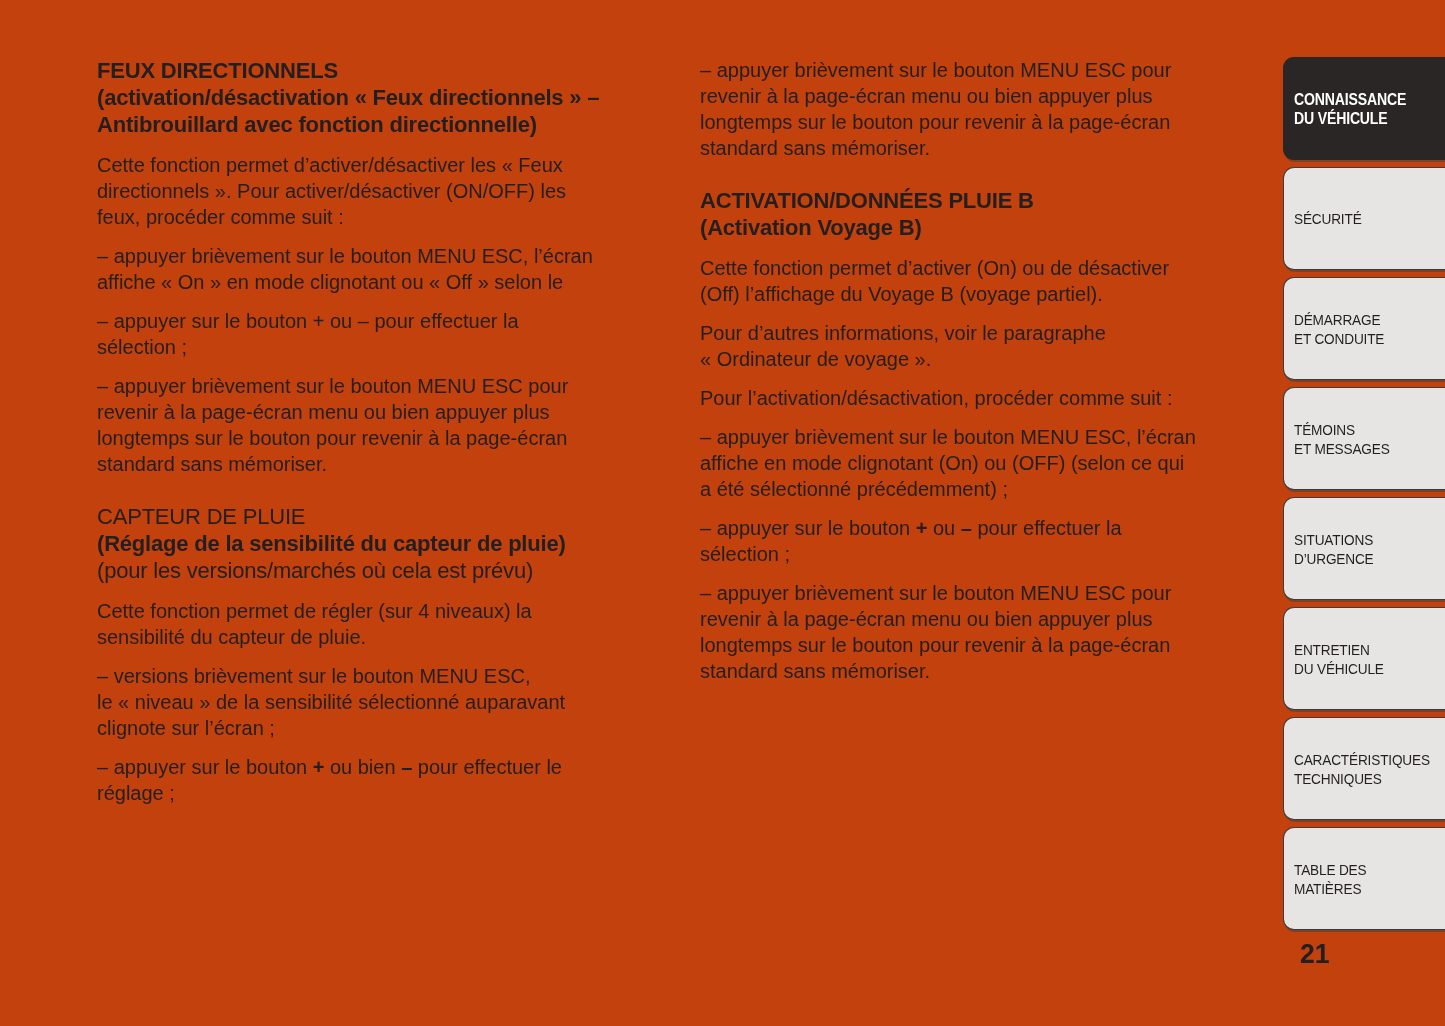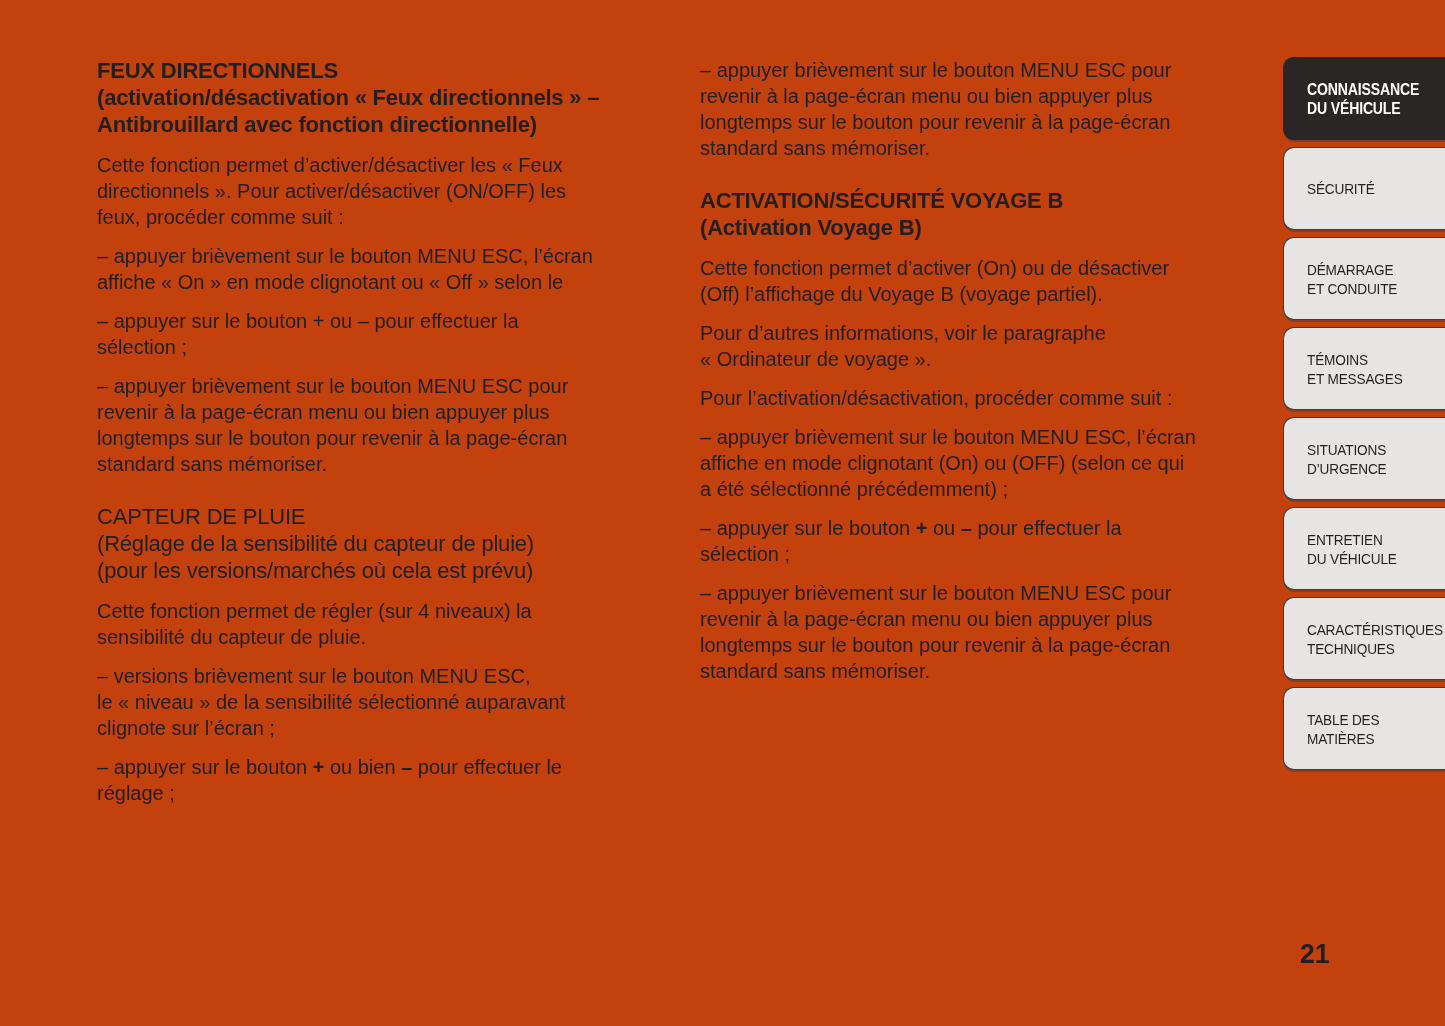--- a/index.html
+++ b/index.html
@@ -18,29 +18,29 @@
   .block .line{white-space:nowrap;}
   .para .line{font-size:20px;line-height:26px;font-weight:400;}
   .heading .line{font-size:22px;line-height:27px;font-weight:700;letter-spacing:-0.2px;}
   .heading{margin-bottom:14px;}
   .block.heading:not(:first-child){margin-top:26px;}
   .sidebar{
     position:absolute;left:1283px;top:57px;width:162px;
   }
   .tab{
     box-sizing:border-box;
-    width:162px;height:83px;
+    width:162px;height:103px;
     margin-bottom:7px;
     background:#e6e5e4;
     border:1.5px solid #3f3b3b;
     border-right:none;
     border-radius:11px 0 0 11px;
     box-shadow:1px 2px 0 rgba(70,66,66,0.55);
     display:flex;align-items:center;
-    padding-left:23px;
+    padding-left:10px;
     cursor:pointer;
   }
   .tab .tab-label{
     font-size:15.5px;line-height:19px;font-weight:400;
     letter-spacing:-0.2px;
     transform:scaleX(0.88);transform-origin:left center;
     color:#231f20;
     text-transform:uppercase;
   }
   .tab.active{
@@ -80,21 +80,21 @@
         <div class="line"><span>sélection ;</span></div>
       </div>
       <div class="block para">
         <div class="line"><span>– appuyer brièvement sur le bouton MENU ESC pour</span></div>
         <div class="line"><span>revenir à la page-écran menu ou bien appuyer plus</span></div>
         <div class="line"><span>longtemps sur le bouton pour revenir à la page-écran</span></div>
         <div class="line"><span>standard sans mémoriser.</span></div>
       </div>
       <div class="block heading">
         <div class="line"><span style="font-weight: 400; margin-top: 12px;">CAPTEUR DE PLUIE</span></div>
-        <div class="line"><span style="font-weight: 400; margin-top: 44px;">(Réglage de la sensibilité du capteur de pluie)</span></div>
+        <div class="line"><span style="font-weight: 700; margin-top: 44px;">(Réglage de la sensibilité du capteur de pluie)</span></div>
         <div class="line"><span style="font-weight: 400;">(pour les versions/marchés où cela est prévu)</span></div>
       </div>
       <div class="block para">
         <div class="line"><span>Cette fonction permet de régler (sur 4 niveaux) la</span></div>
         <div class="line"><span>sensibilité du capteur de pluie.</span></div>
       </div>
       <div class="block para">
         <div class="line"><span>– versions brièvement sur le bouton MENU ESC,</span></div>
         <div class="line"><span>le « niveau » de la sensibilité sélectionné auparavant</span></div>
         <div class="line"><span>clignote sur l’écran ;</span></div>
@@ -105,21 +105,21 @@
       </div>
     </div>
   <div class="column column-right">
       <div class="block para">
         <div class="line"><span>– appuyer brièvement sur le bouton MENU ESC pour</span></div>
         <div class="line"><span>revenir à la page-écran menu ou bien appuyer plus</span></div>
         <div class="line"><span>longtemps sur le bouton pour revenir à la page-écran</span></div>
         <div class="line"><span>standard sans mémoriser.</span></div>
       </div>
       <div class="block heading">
-        <div class="line"><span style="font-weight: 700;">ACTIVATION/SÉCURITÉ VOYAGE B</span></div>
+        <div class="line"><span style="font-weight: 700;">ACTIVATION/DONNÉES PLUIE B</span></div>
         <div class="line"><span style="font-weight: 700;">(Activation Voyage B)</span></div>
       </div>
       <div class="block para">
         <div class="line"><span>Cette fonction permet d’activer (On) ou de désactiver</span></div>
         <div class="line"><span>(Off) l’affichage du Voyage B (voyage partiel).</span></div>
       </div>
       <div class="block para">
         <div class="line"><span>Pour d’autres informations, voir le paragraphe</span></div>
         <div class="line"><span>« Ordinateur de voyage ».</span></div>
       </div>

